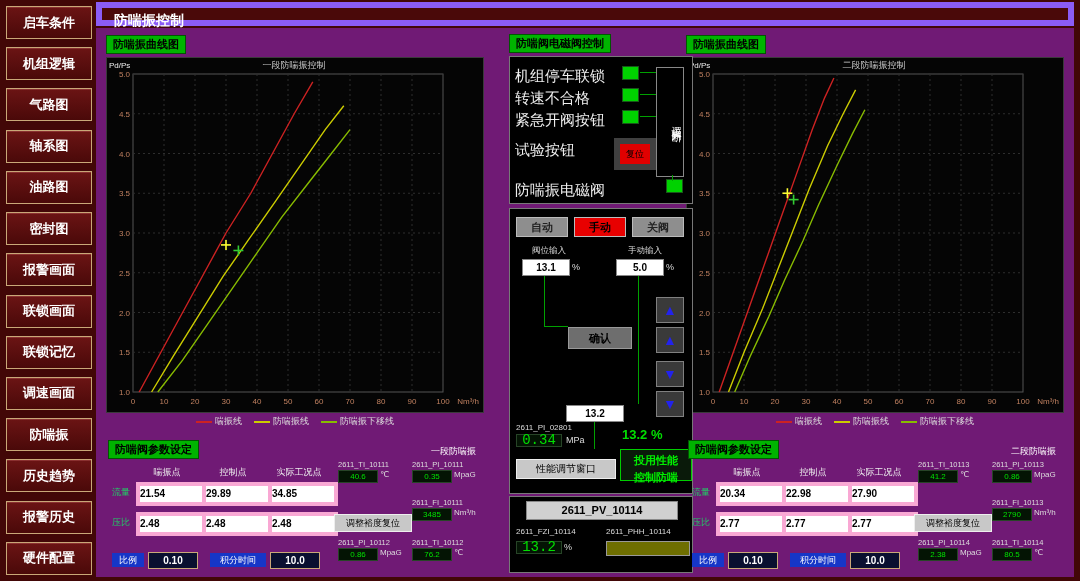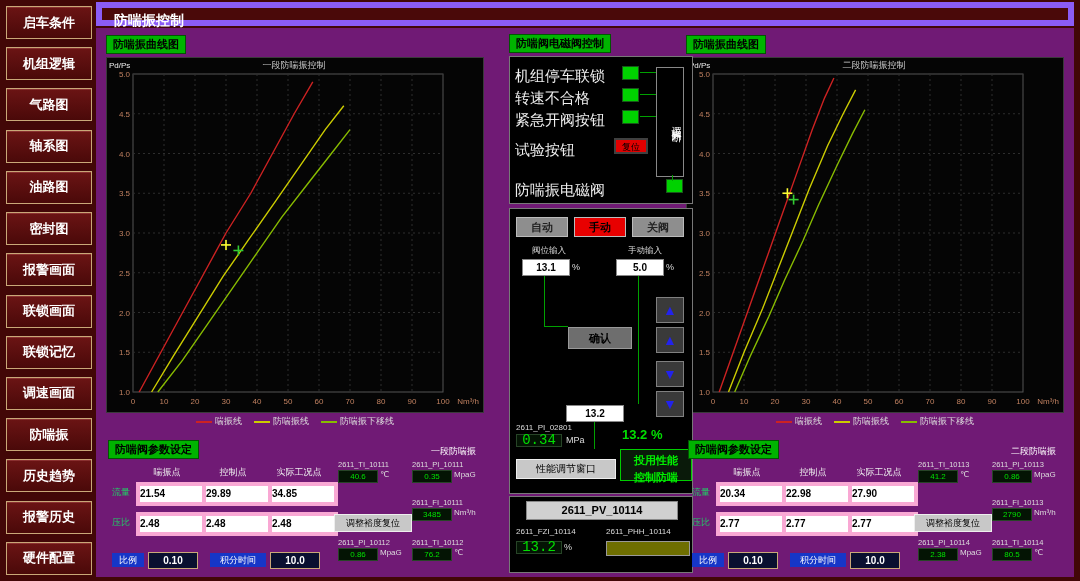--- a/index.html
+++ b/index.html
@@ -23,22 +23,22 @@
   .chart-panel{position:absolute;top:6px;width:378px;height:402px;}
   .chart-box{margin-top:3px;width:376px;height:354px;border:1px solid #3a3a3a;background:#050505;}
   .legend{margin-top:2px;display:flex;gap:12px;justify-content:center;align-items:center;
           color:#ddd;font-size:9px;}
   .sw{width:16px;height:2px;display:inline-block;margin-right:3px;vertical-align:middle;}
   
   .middle{position:absolute;left:411px;top:6px;width:190px;height:541px;}
   .mid-box{position:absolute;left:2px;width:184px;border:1px solid #787878;background:#000;box-sizing:border-box;}
   .v-label{position:absolute;left:5px;color:#eee;font-size:15px;white-space:nowrap;}
   .indicator{position:absolute;width:15px;height:12px;background:#00d200;border:1px solid #1a551a;}
-  .red-btn{position:absolute;background:#e00000;color:#000;font-size:9px;border:2px solid #404040;
-           height:16px;line-height:14px;padding:0 6px;font-family:inherit;cursor:pointer;}
+  .red-btn{position:absolute;background:#e00000;color:#000;font-size:9px;border:6px solid #404040;
+           height:32px;line-height:14px;padding:0 6px;font-family:inherit;cursor:pointer;}
   .logic-box{position:absolute;left:146px;top:10px;width:26px;height:108px;border:1px solid #888;
              color:#fff;font-size:10px;writing-mode:vertical-rl;text-align:center;letter-spacing:2px;}
   .gline{position:absolute;background:#00a000;}
   .mode-btn{position:absolute;top:8px;width:52px;height:20px;font-size:11px;font-weight:bold;
             background:#8e8e8e;border:1px solid #bbb;color:#222;font-family:inherit;cursor:pointer;padding:0;}
   .mode-btn.active{background:#e80000;color:#000;}
   .in-label{position:absolute;top:36px;width:70px;color:#ddd;font-size:8.5px;text-align:center;white-space:nowrap;}
   .wbox{position:absolute;background:#fff;color:#000;font-size:10px;font-weight:bold;text-align:center;
         border:1px solid #888;height:15px;line-height:15px;}
   .unit{position:absolute;color:#ddd;font-size:9px;}

